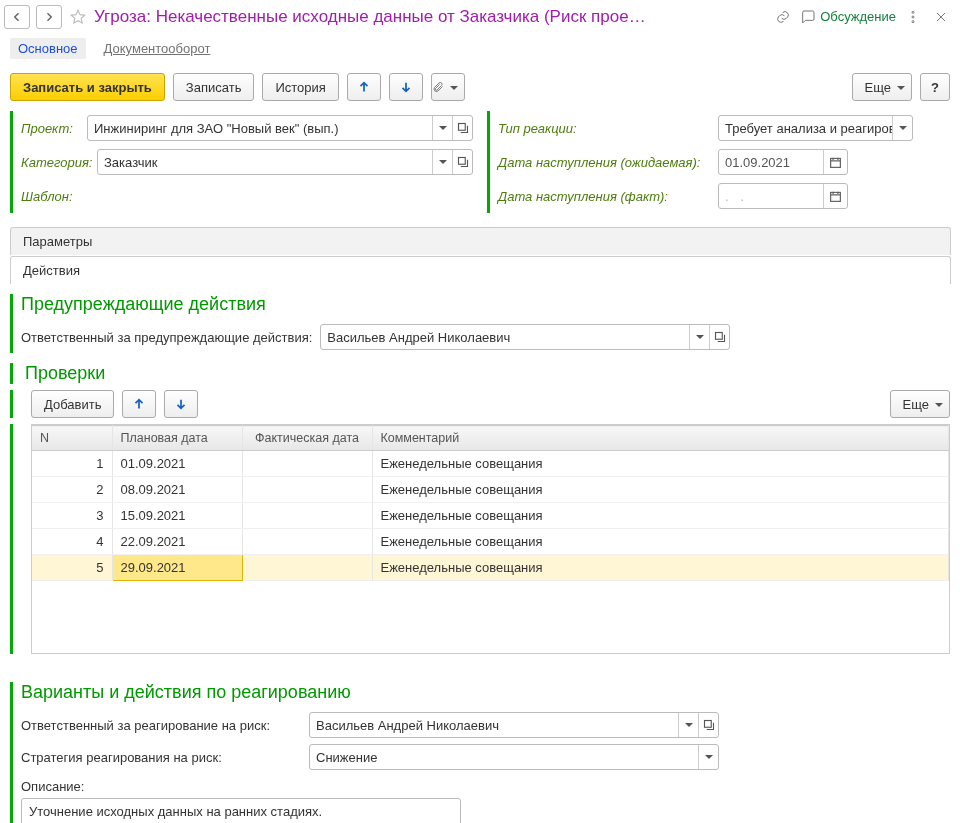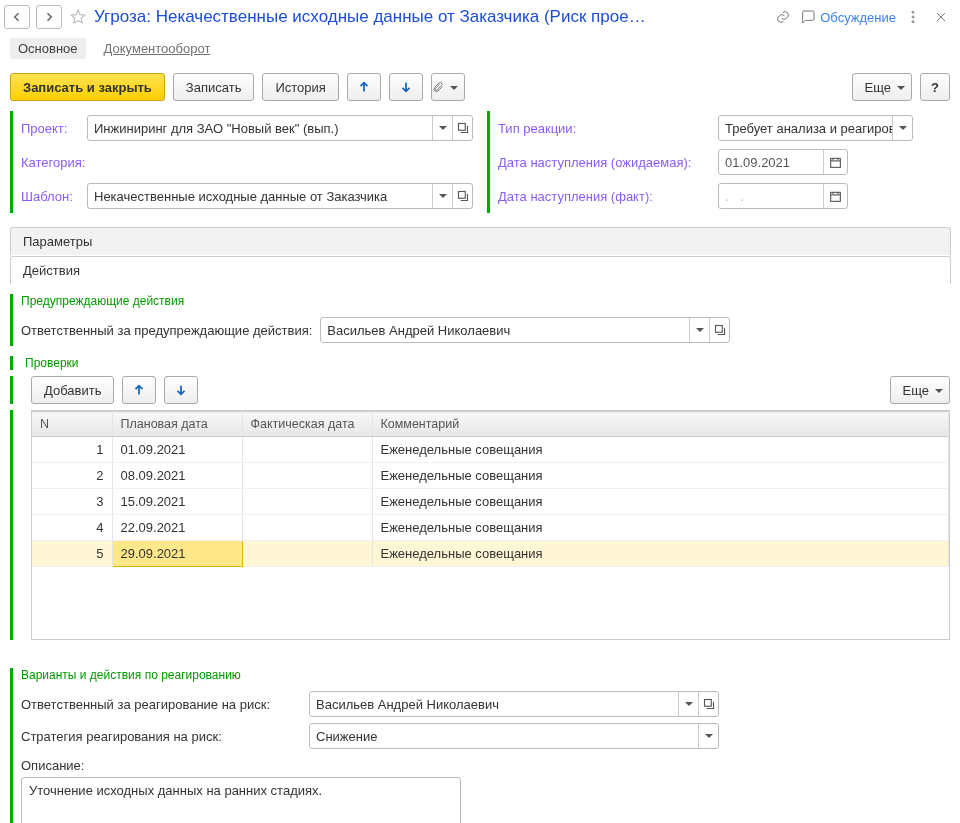--- a/index.html
+++ b/index.html
@@ -16,30 +16,30 @@
     padding:4px 8px 4px 4px; height:34px;
   }
   .nav-btn {
     width:26px; height:24px; border:1px solid #bbb; border-radius:3px;
     background:#fff; display:flex; align-items:center; justify-content:center;
     color:#666; cursor:pointer;
   }
   .nav-btn svg{width:12px;height:12px;stroke:#666;fill:none;stroke-width:2;}
   .star { width:20px; height:20px; display:flex;align-items:center;justify-content:center;}
   .star svg{width:18px;height:18px;stroke:#bbb;fill:none;stroke-width:1.5;}
-  .win-title{font-size:17px; color:#1d4ed8; flex:1 1 auto; white-space:nowrap; overflow:hidden; text-overflow:ellipsis;}
+  .win-title{font-size:17px; color:#a21caf; flex:1 1 auto; white-space:nowrap; overflow:hidden; text-overflow:ellipsis;}
   .tb-icon{width:22px;height:22px;display:flex;align-items:center;justify-content:center;color:#777;cursor:pointer;}
   .tb-icon svg{width:16px;height:16px;stroke:#777;fill:none;stroke-width:1.5;}
-  .discussion{display:flex;align-items:center;gap:4px;color:#3b82f6;font-size:13px;cursor:pointer;}
+  .discussion{display:flex;gap:4px;color:#15803d;font-size:13px;cursor:pointer;}
   .discussion svg{width:16px;height:16px;stroke:#777;fill:none;stroke-width:1.5;}
 
   
   .navtabs{display:flex;gap:18px;padding:4px 10px 8px 10px;font-size:13px;border-bottom:0;}
   .navtabs span{cursor:pointer;}
-  .navtabs .nav-active{color:#404040;background:#eee;padding:3px 8px;border-radius:2px;}
+  .navtabs .nav-active{color:#1d4ed8;background:#eee;padding:3px 8px;border-radius:2px;}
   .navtabs .nav-link{color:#737373;text-decoration:underline;padding:3px 0;}
 
   
   .toolbar{
     display:flex; align-items:center; gap:8px;
     padding:6px 10px 10px 10px;
   }
   .btn{
     height:28px; padding:0 12px;
     border:1px solid #aaa; border-radius:3px;
@@ -58,21 +58,21 @@
   .toolbar-spacer{flex:1;}
 
   
   .formcols{
     display:flex; gap:0; padding:0 10px;
   }
   .col{flex:1;}
   .col.left{border-left:3px solid #0a0; padding-left:8px; padding-right:14px;}
   .col.right{border-left:3px solid #0a0; padding-left:8px;}
   .frow{display:flex;align-items:center;height:34px;}
-  .frow label{width:66px;color:#8b5cf6;}
+  .frow label{width:66px;color:#4d7c0f;font-style:italic;}
   .col.right .frow label{width:220px;}
   .frow.cat label{width:76px;}
   .combo{
     flex:1; height:26px; display:flex; border:1px solid #bbb; border-radius:3px; overflow:hidden;
     background:#fff;
   }
   .combo .val{flex:1;padding:0 6px;display:flex;align-items:center;white-space:nowrap;overflow:hidden;}
   .combo .caret,.combo .ext{
     width:20px;border-left:1px solid #ccc;display:flex;align-items:center;justify-content:center;cursor:pointer;
   }
@@ -88,21 +88,21 @@
   
   .tabs{margin:14px 10px 0 10px;border-bottom:1px solid #ccc;display:flex;flex-direction:column;}
   .tab{
     padding:6px 12px;border:1px solid #ccc;border-bottom:none;background:#f2f2f2;
     margin-right:-1px;cursor:pointer;font-size:13px;border-radius:3px 3px 0 0;
   }
   .tab.active{background:#fff;position:relative;top:1px;}
 
   
   .section{margin:10px 10px 0 10px;border-left:3px solid #0a0;padding-left:8px;}
-  .sec-head{color:#090;font-size:12px;margin-bottom:6px;}
+  .sec-head{color:#090;font-size:18px;margin-bottom:6px;}
   .sec-row{display:flex;align-items:center;height:32px;}
   .sec-row label{white-space:nowrap;margin-right:8px;}
   .sec-row .combo{max-width:410px;}
   .sec-row .combo.strat{max-width:410px;}
 
   
   .checks-bar{display:flex;align-items:center;gap:8px;margin:4px 0 6px 0; padding-left:18px; border-left:3px solid #0a0; margin-left:-11px;}
   .checks-bar .btn{font-size:13px;}
   .checks-bar .toolbar-spacer{flex:1;}
   .tbl{ width:100%; border-collapse:collapse;}
@@ -214,33 +214,33 @@
         <div class="ext">
             <svg viewBox="0 0 16 16">
               <rect x="2" y="2" width="9" height="9"></rect>
               <path d="M5 14h9V5"></path>
             </svg>
           </div>
       </div>
     </div>
     <div class="frow cat">
       <label>Категория:</label>
-    </div>
-    <div class="frow">
-      <label>Шаблон:</label>
       <div class="combo">
-        <div class="val">Некачественные исходные данные от Заказчика</div>
+        <div class="val">Заказчик</div>
         <div class="caret"></div>
         <div class="ext">
             <svg viewBox="0 0 16 16">
               <rect x="2" y="2" width="9" height="9"></rect>
               <path d="M5 14h9V5"></path>
             </svg>
           </div>
       </div>
+    </div>
+    <div class="frow">
+      <label>Шаблон:</label>
     </div>
   </div>
 
   <div class="col right">
     <div class="frow">
       <label>Тип реакции:</label>
       <div class="combo" style="max-width:195px;">
         <div class="val">Требует анализа и реагирова</div>
         <div class="caret"></div>
       </div>
@@ -315,21 +315,21 @@
   </div>
 </div>
 
 <div class="tbl-outer">
   <div class="tbl-scroll">
     <table class="tbl">
       <thead>
         <tr>
           <th style="width:80px;">N</th>
           <th style="width:130px;">Плановая дата</th>
-          <th style="width:130px;">Фактическая дата</th>
+          <th style="width:130px;text-align:center;">Фактическая дата</th>
           <th>Комментарий</th>
         </tr>
       </thead>
       <tbody id="checks-body">
           <tr>
             <td class="n">1</td>
             <td>01.09.2021</td>
             <td></td>
             <td>Еженедельные совещания</td>
           </tr>

